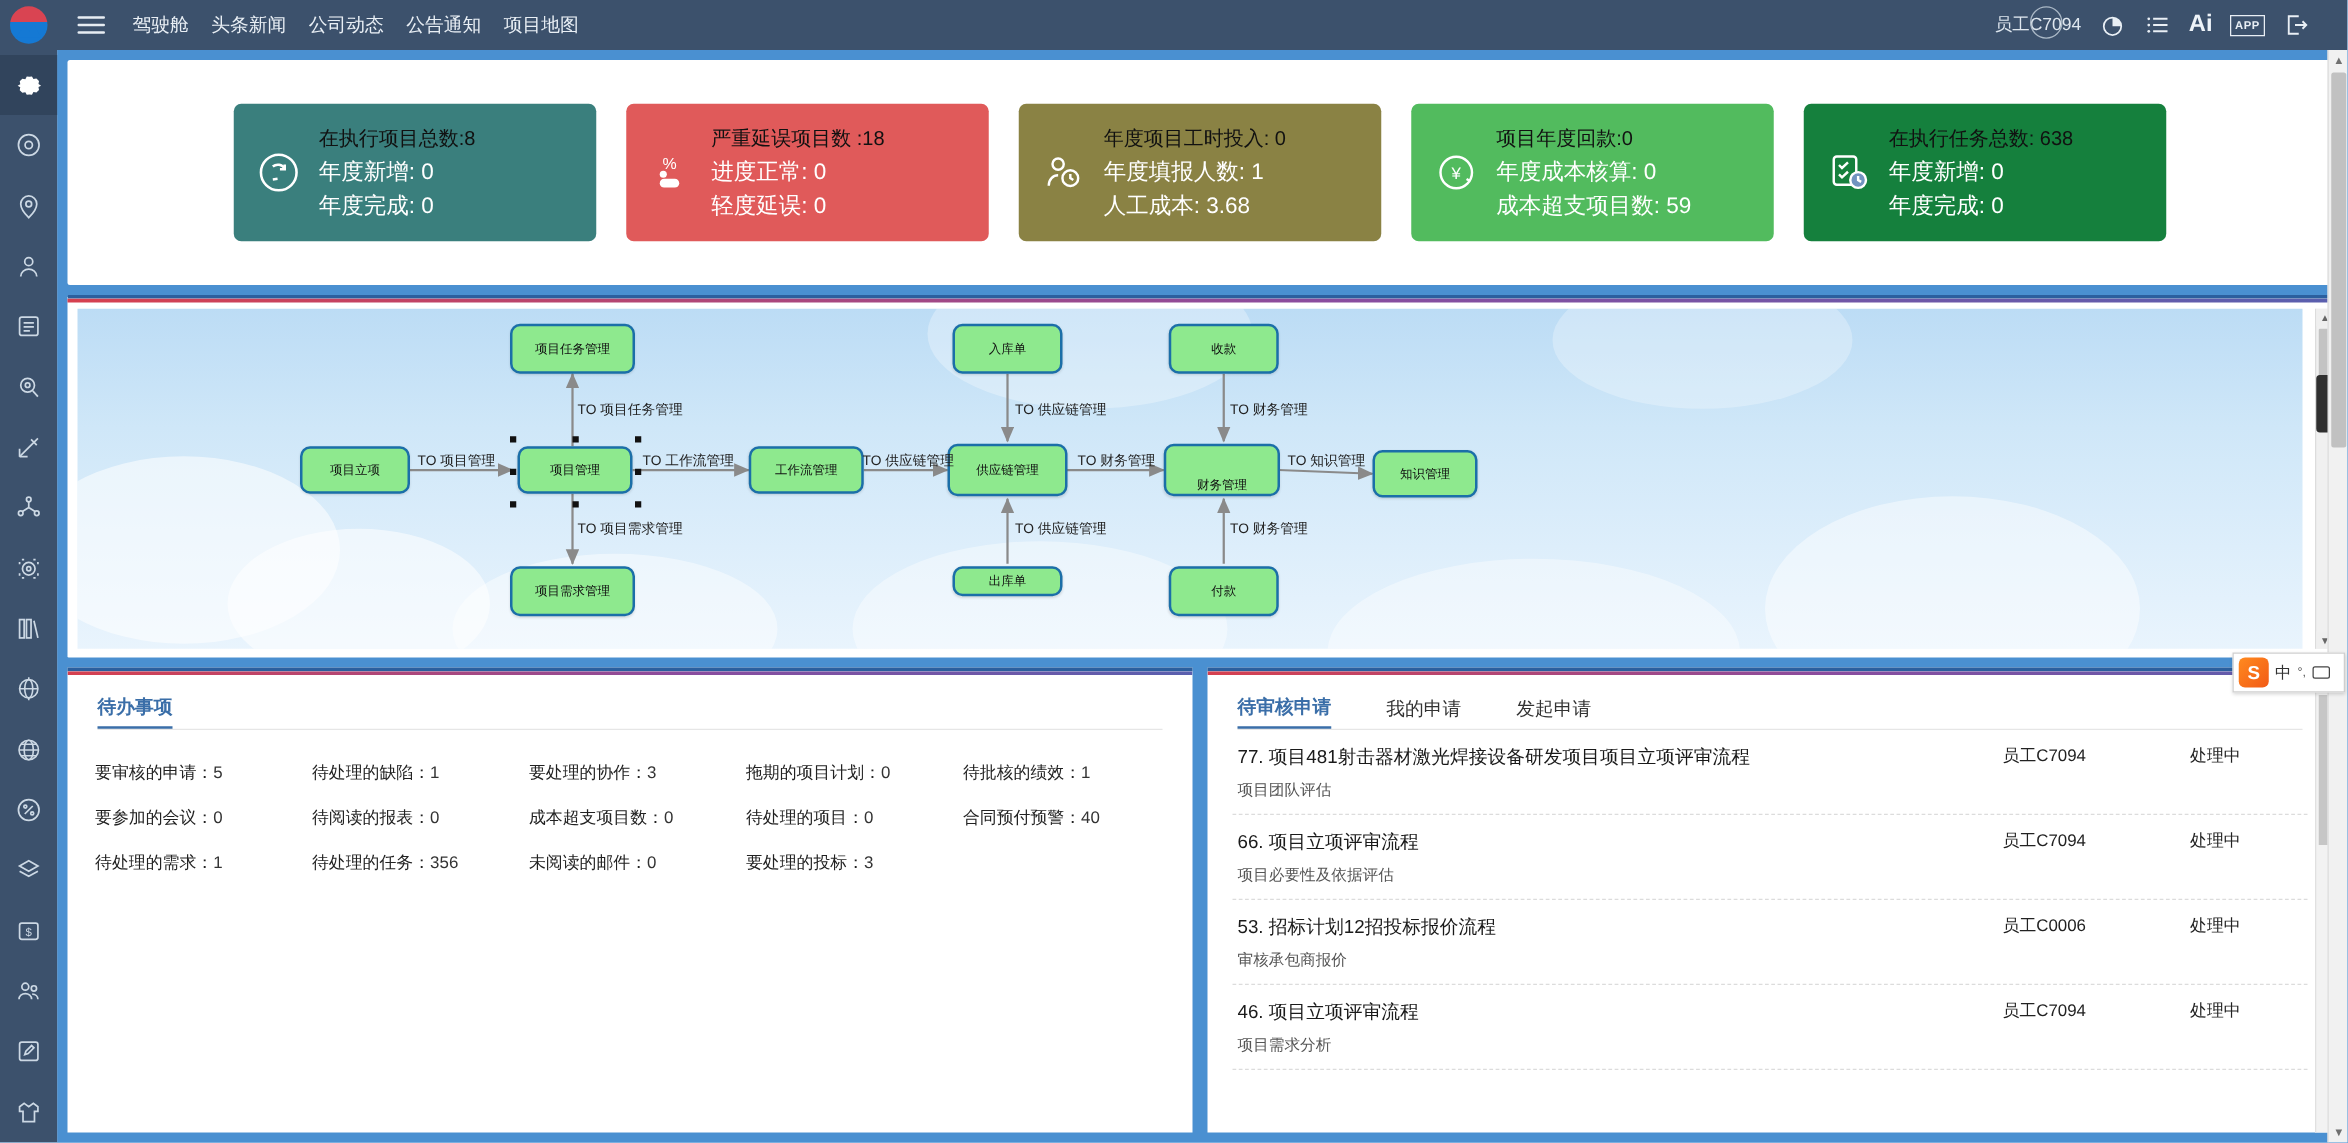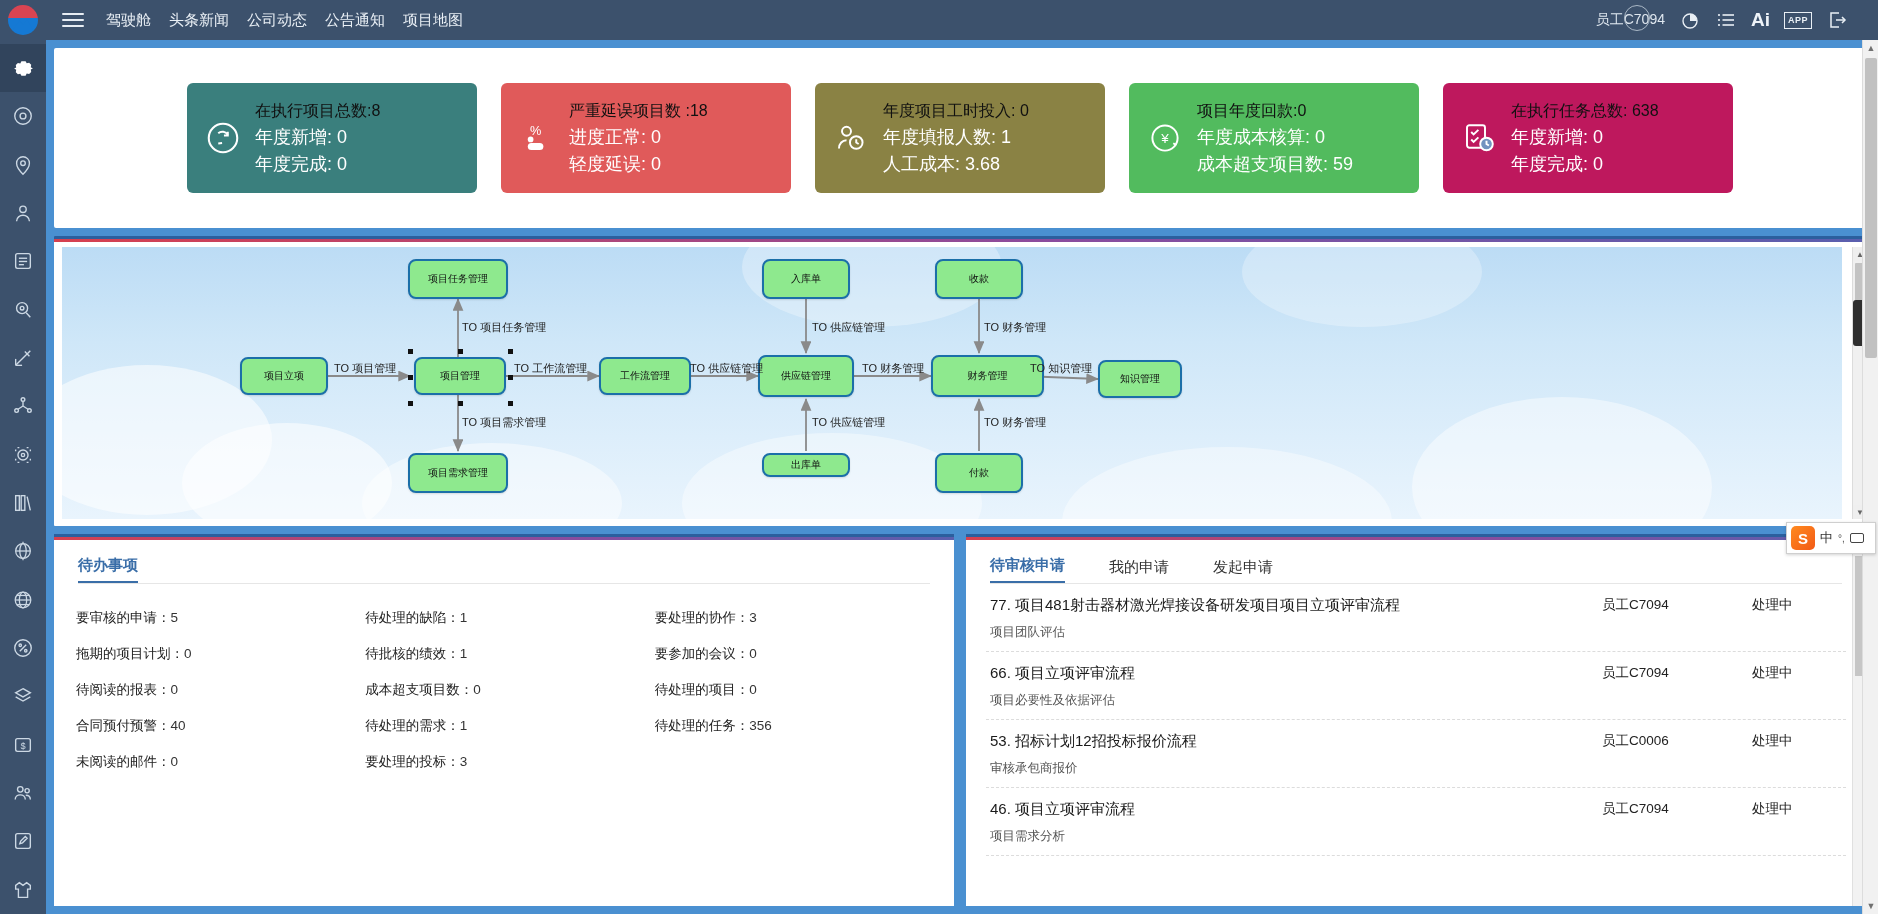--- a/index.html
+++ b/index.html
@@ -129,21 +129,21 @@
      background:linear-gradient(90deg,#d6404f 0%, #8a4c9e 55%, #5a5fae 100%); }
 
   .panel-head{ position:relative; height:46px; padding:0 24px; display:flex; align-items:flex-end; gap:44px; }
   .panel-tab{
     font-size:15px; color:#333; padding-bottom:6px; cursor:pointer; white-space:nowrap;
   }
   .panel-tab.active{ color:#3a6ea8; font-weight:700; border-bottom:2px solid #3a6ea8; }
   .panel-rule{ margin:0 24px; border-bottom:1px solid #e6e6e6; }
 
   .todo-grid{
-    display:grid; grid-template-columns:repeat(3, 1fr); gap:0px 10px;
+    display:grid; grid-template-columns:repeat(5, 1fr); gap:0px 10px;
     padding:16px 20px 0 22px;
   }
   .todo-cell{ font-size:13.5px; color:#222; padding:9px 0; white-space:nowrap; }
   .todo-num{ color:#333; }
 
   .appr-list{ padding:0 20px; }
   .appr-row{
     display:flex; align-items:flex-start; padding:12px 4px 10px 4px;
     border-bottom:1px dashed #dcdcdc; cursor:pointer;
   }
@@ -462,21 +462,21 @@
             <path d="M17.5 15.5l2 1.2"></path>
           </svg>
         </div>
         <div class="kpi-text">
           <div class="kpi-title">项目年度回款:0</div>
           <div class="kpi-sub">年度成本核算: 0</div>
           <div class="kpi-sub">成本超支项目数: 59</div>
         </div>
       </div>
 
-      <div class="kpi-card" style="background:#be185d">
+      <div class="kpi-card" style="background:#15803d">
         <div class="kpi-ico">
           <svg width="36" height="36" viewBox="0 0 24 24" fill="none" stroke="#fff" stroke-width="1.3">
             <rect x="4" y="3.5" width="12" height="15" rx="1.6"></rect>
               <path d="M6.8 8l1.6 1.6L11.6 6.6"></path>
               <path d="M6.8 13l1.6 1.6 3.2-3"></path>
             <circle cx="17" cy="16" r="4.2" fill="#7193c0"></circle>
               <path d="M17 13.8V16l1.6 1"></path>
           </svg>
         </div>
         <div class="kpi-text">
@@ -554,21 +554,21 @@
         </div>
 
         <div class="flow-node" style="left:700px;top:12px;width:88px;height:40px;">
           <span>入库单</span>
         </div>
 
         <div class="flow-node" style="left:700px;top:206px;width:88px;height:24px;">
           <span>出库单</span>
         </div>
 
-        <div class="flow-node" style="left:869px;top:108px;width:113px;height:42px;">
+        <div class="flow-node" style="left:869px;top:108px;width:93px;height:42px;align-items:flex-end;">
           <span>财务管理</span>
         </div>
 
         <div class="flow-node" style="left:873px;top:12px;width:88px;height:40px;">
           <span>收款</span>
         </div>
 
         <div class="flow-node" style="left:873px;top:206px;width:88px;height:40px;">
           <span>付款</span>
         </div>

